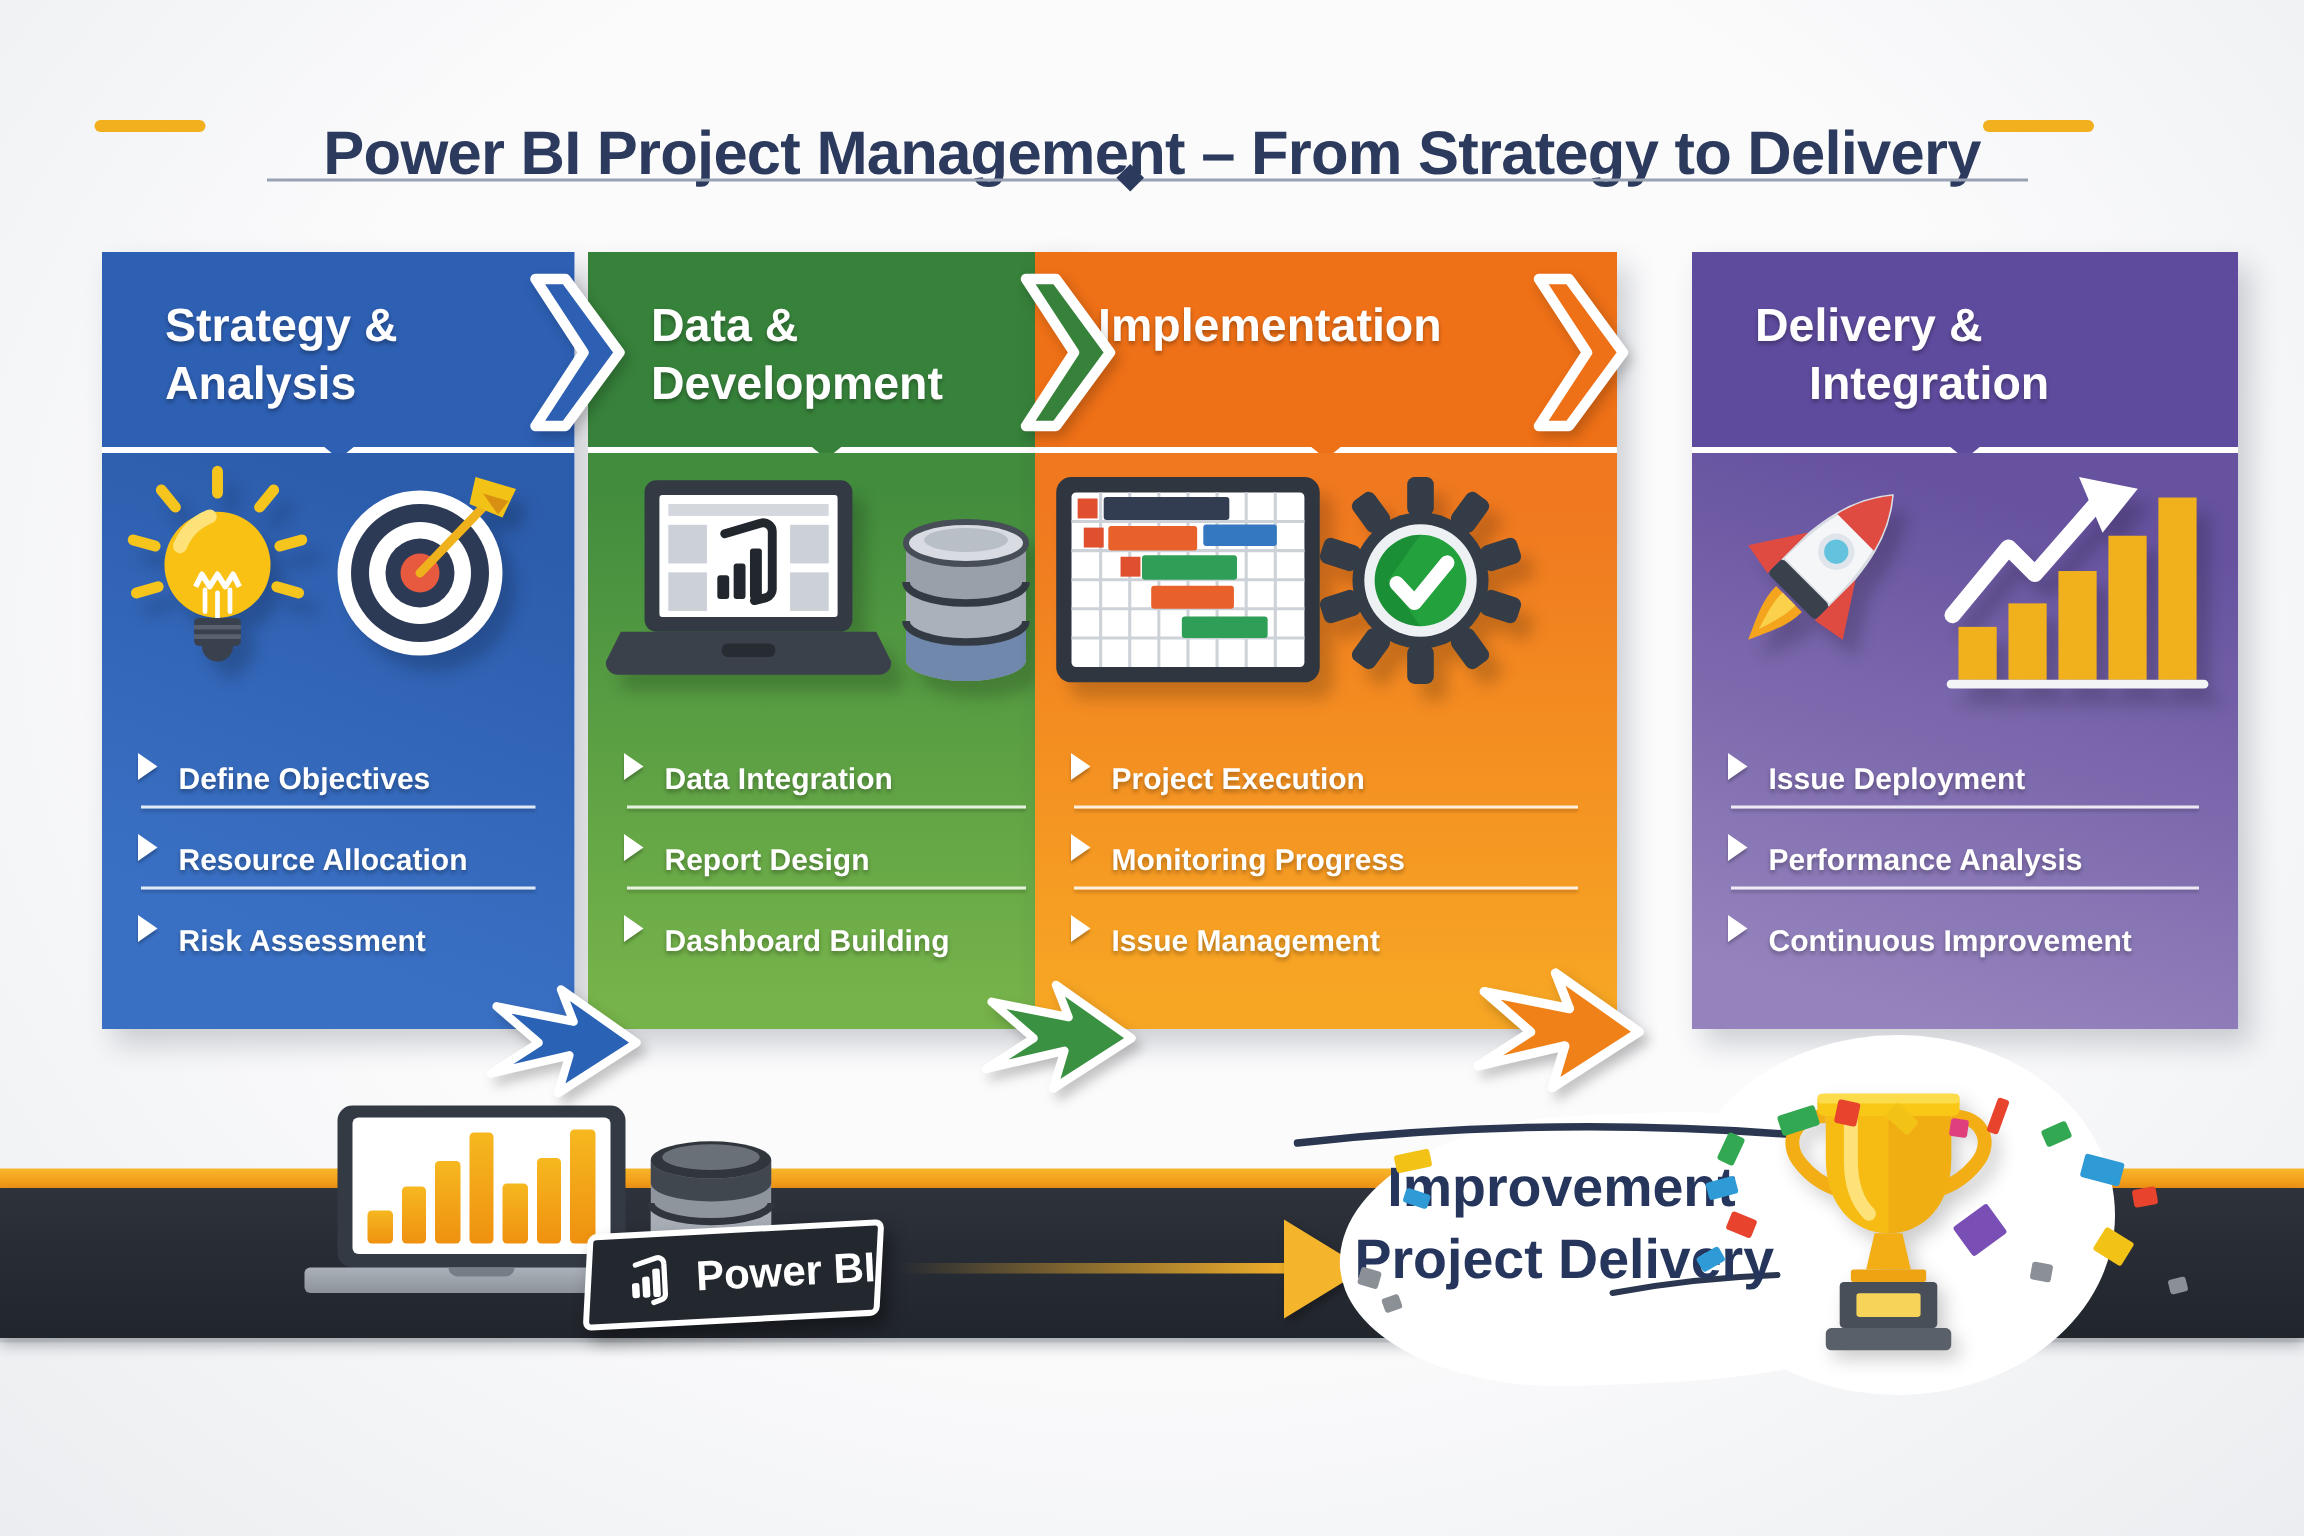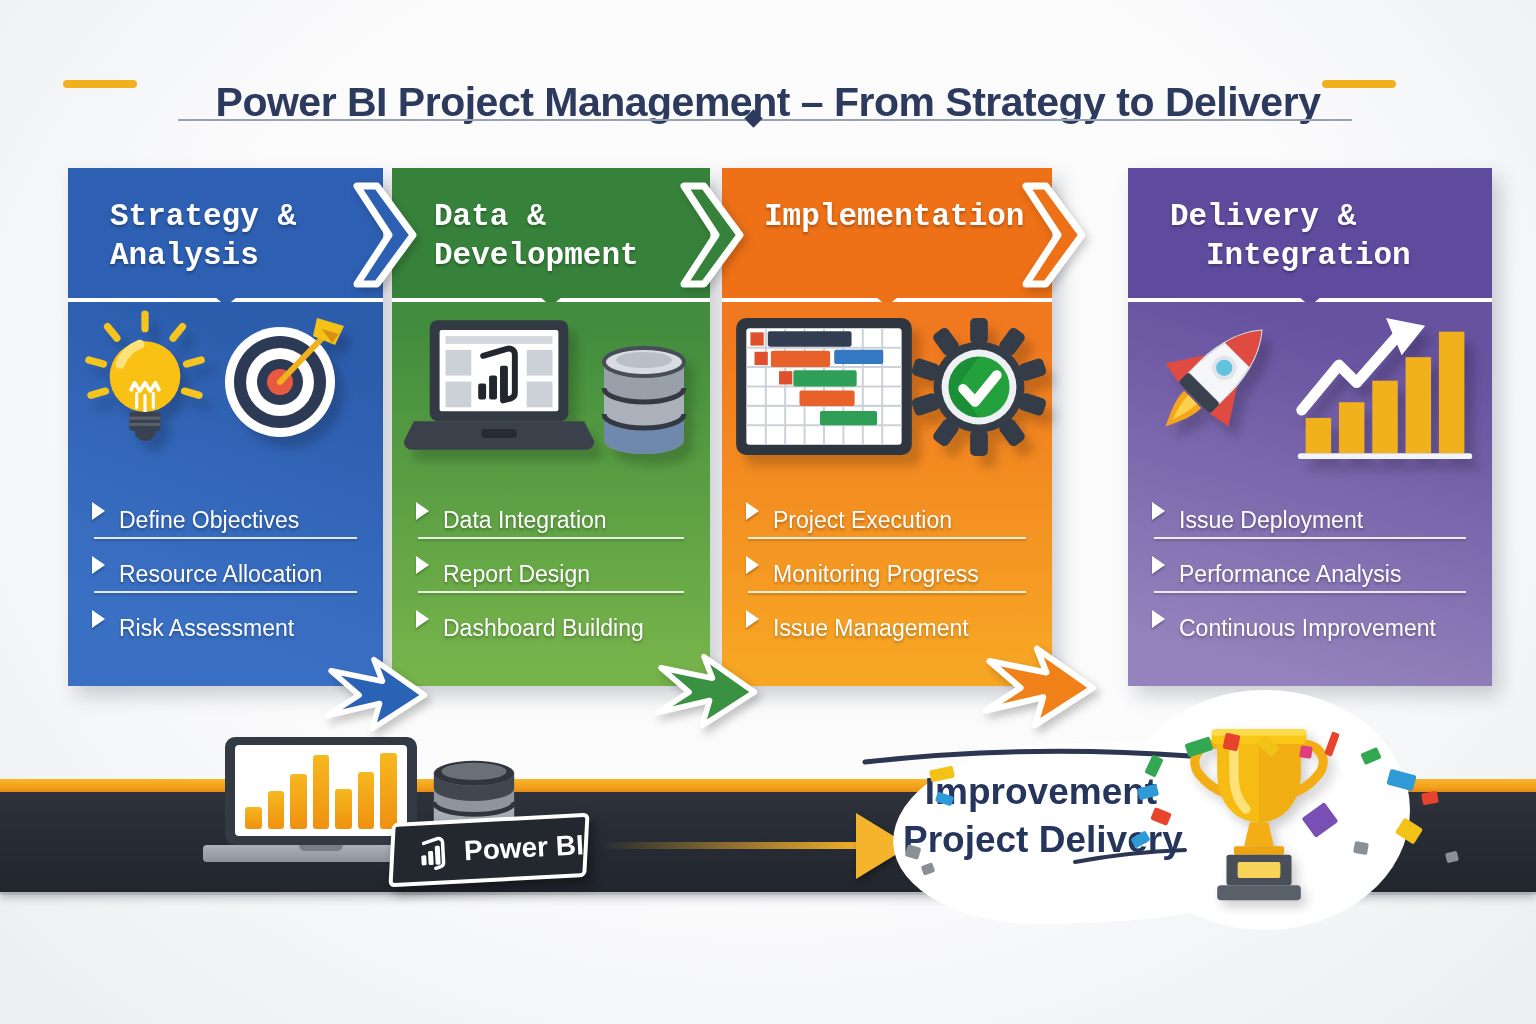--- a/index.html
+++ b/index.html
@@ -12,45 +12,45 @@
     font-size:41px;font-weight:bold;color:#2c3a5e;letter-spacing:-.5px;}
   .dash{position:absolute;top:80px;width:74px;height:8px;border-radius:4px;background:#f2b01e;}
   .dash-l{left:63px}.dash-r{right:140px}
   .divider{position:absolute;top:119px;left:178px;width:1174px;height:2px;background:#99a2b3;}
   .diamond{position:absolute;top:112px;left:747px;width:13px;height:13px;background:#2c3a5e;transform:rotate(45deg);}
 
   
   .col{position:absolute;top:168px;box-shadow:8px 10px 18px rgba(40,50,70,.22);}
   .col1{left:68px;width:315px;}
   .col2{left:392px;width:318px;}
-  .col3{left:722px;width:330px;}
+  .col3{left:690px;width:388px;}
   .col4{left:1128px;width:364px;}
   .header{position:relative;height:130px;border-bottom:4px solid #fff;}
   .c1 .header{background:#2d5fb2}.c1 .body{background:linear-gradient(200deg,#2c5dad 15%,#3a70c4 80%)}
   .c2 .header{background:#37823b}.c2 .body{background:linear-gradient(180deg,#418c3d 5%,#76b34a 95%)}
   .c3 .header{background:#ee7017}.c3 .body{background:linear-gradient(180deg,#f0791f 10%,#f7a624 95%)}
   .c4 .header{background:#5f4b9e}.c4 .body{background:linear-gradient(195deg,#66529f 15%,#9583bd 90%)}
   .col-title{padding:30px 10px 0 42px;font-size:31px;font-weight:bold;color:#fff;line-height:1.25;
-    text-shadow:0 2px 3px rgba(0,0,0,.3);font-family:Liberation Mono, monospace;}
+    text-shadow:0 2px 3px rgba(0,0,0,.3);}
   .col-title span{display:block;}
   .c4 .col-title span:nth-child(2){padding-left:36px;}
   .notch-outer{position:absolute;left:50%;bottom:-15px;margin-left:-16px;width:0;height:0;
     border-left:16px solid transparent;border-right:16px solid transparent;border-top:13px solid #fff;}
   .notch-inner{position:absolute;left:50%;bottom:-8px;margin-left:-11px;width:0;height:0;
     border-left:11px solid transparent;border-right:11px solid transparent;border-top:9px solid;}
   .c1 .notch-inner{border-top-color:#2d5fb2}.c2 .notch-inner{border-top-color:#37823b}
   .c3 .notch-inner{border-top-color:#ee7017}.c4 .notch-inner{border-top-color:#5f4b9e}
   .body{position:relative;height:384px;}
   .icons{position:relative;height:182px;}
   .icons svg{position:absolute;filter:drop-shadow(9px 11px 5px rgba(0,0,0,.18));}
   .list{padding:4px 24px 0 24px;}
   .item{display:flex;align-items:center;gap:14px;height:46px;}
   .tri{width:0;height:0;border-top:9px solid transparent;border-bottom:9px solid transparent;
     border-left:13px solid #fff;flex:0 0 auto;filter:drop-shadow(0 2px 1px rgba(0,0,0,.25));}
-  .item .txt{font-size:23px;font-weight:normal;color:#fff;text-shadow:0 2px 3px rgba(0,0,0,.3);white-space:nowrap;margin-top:19px;}
+  .item .txt{font-size:20px;font-weight:bold;color:#fff;text-shadow:0 2px 3px rgba(0,0,0,.3);white-space:nowrap;margin-top:19px;}
   .sep{height:2px;background:rgba(255,255,255,.85);margin:3px 2px;box-shadow:0 2px 2px rgba(0,0,0,.18);}
 
   
   .chev{position:absolute;top:180px;z-index:3;filter:drop-shadow(3px 4px 4px rgba(0,0,0,.2));}
   .chev1{left:353px}.chev2{left:680px}.chev3{left:1022px}
 
   
   .swoosh{position:absolute;z-index:3;filter:drop-shadow(4px 5px 4px rgba(0,0,0,.22));}
   .sw1{left:318px;top:650px}.sw2{left:648px;top:647px}.sw3{left:975px;top:638px}
 

